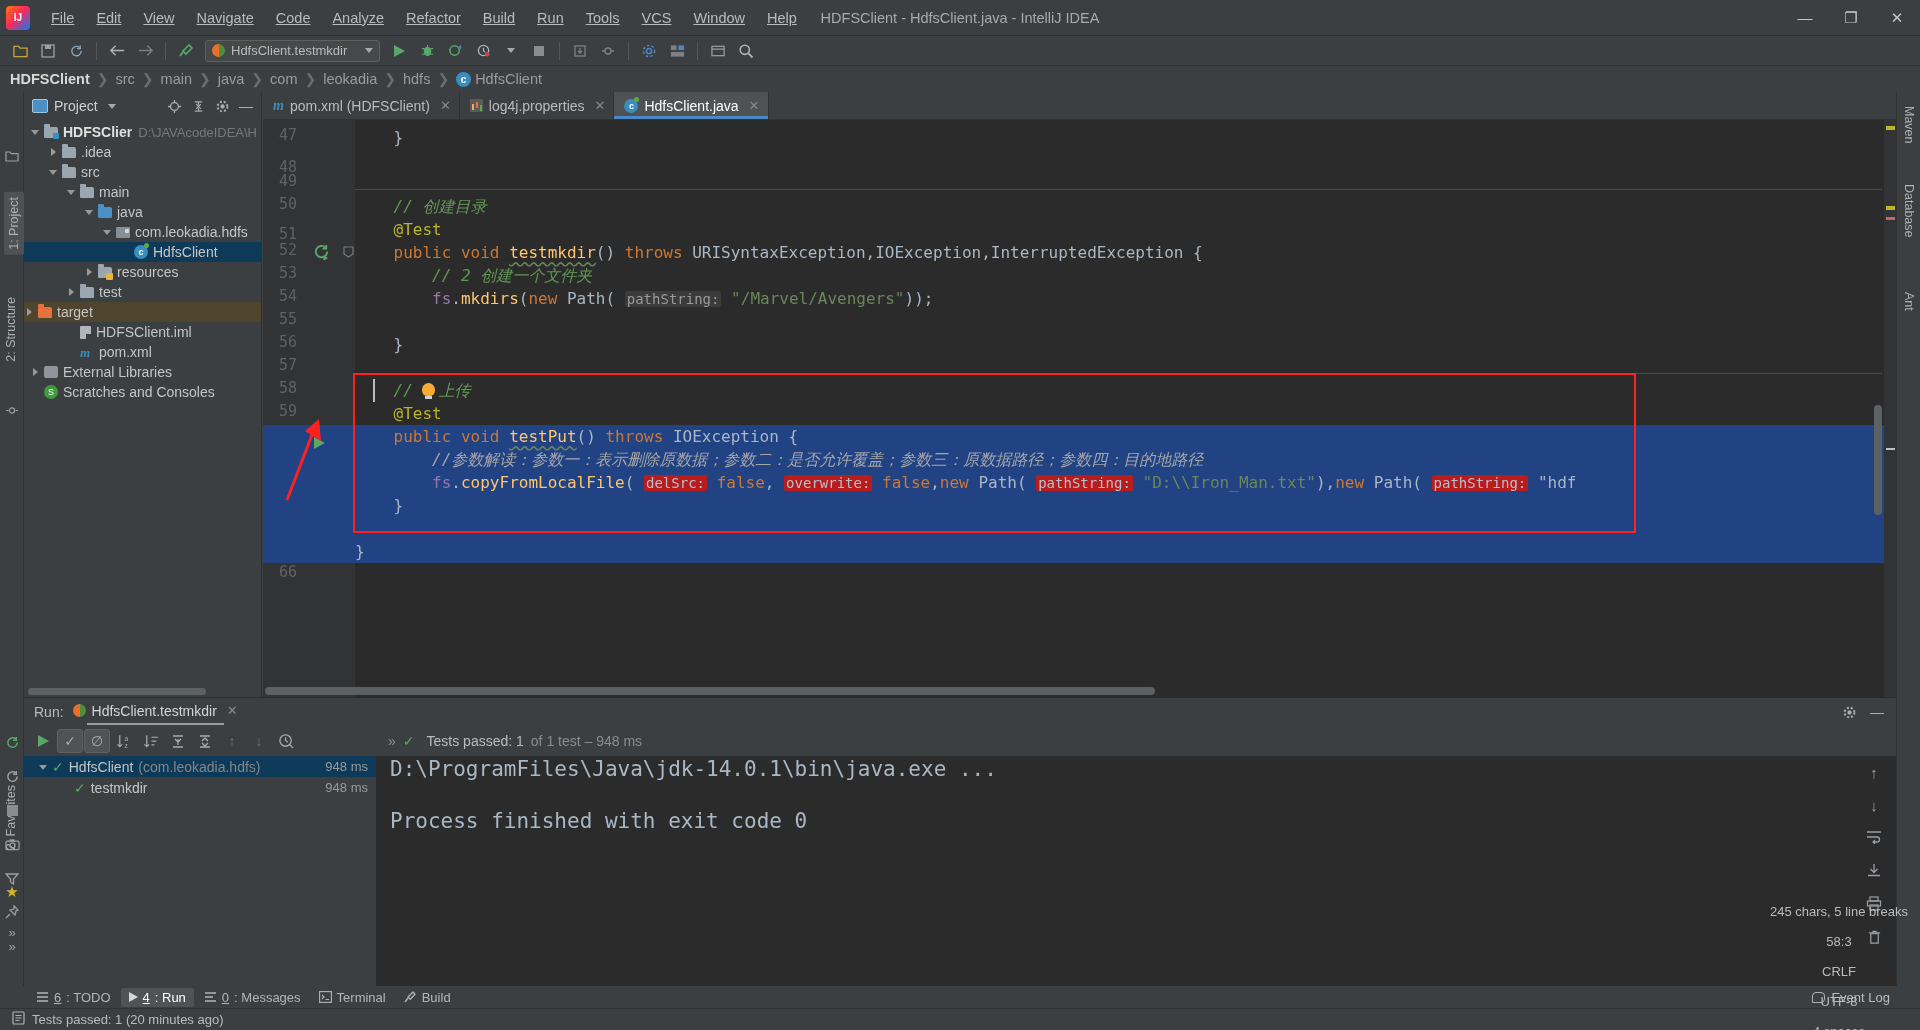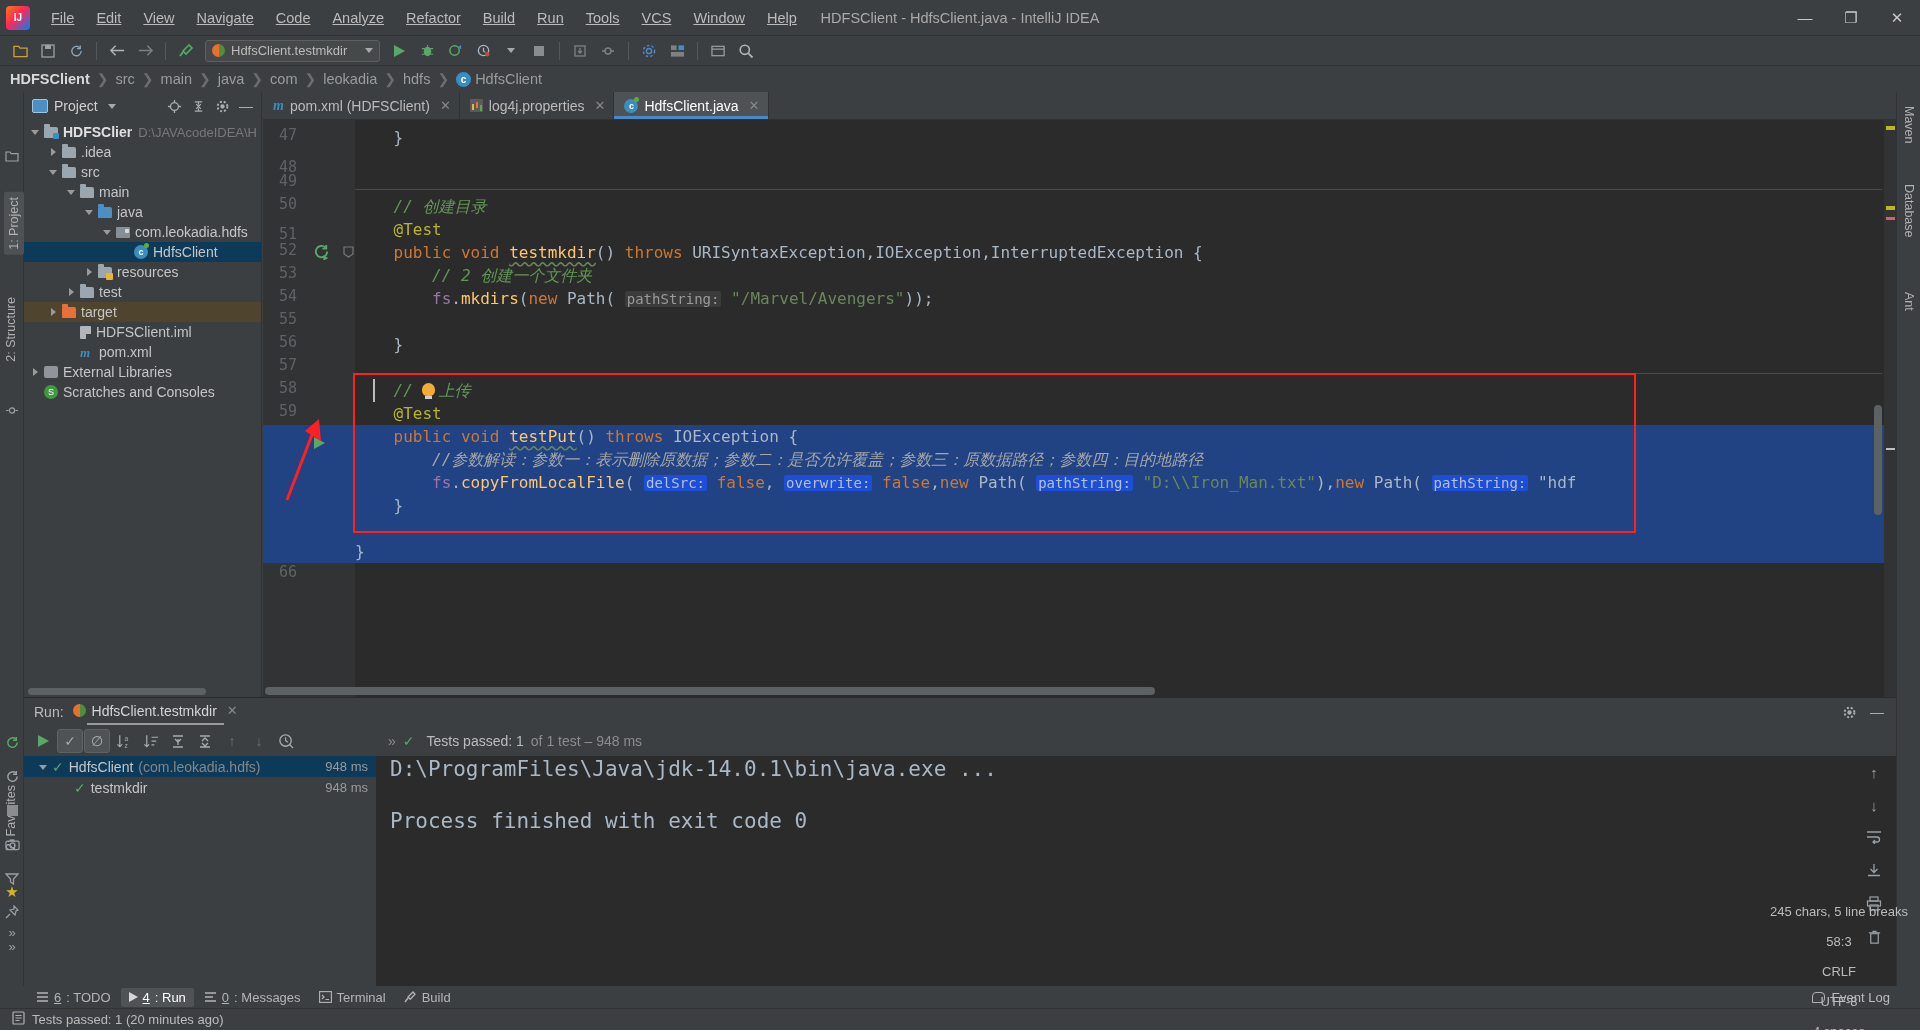--- a/index.html
+++ b/index.html
@@ -293,21 +293,21 @@
   .kw { color: #cc7832; }
   .cmt { color: #629755; font-style: italic; }
   .cmt-gray { color: #808080; font-style: italic; }
   .anno { color: #bbb529; }
   .str { color: #6a8759; }
   .fn { color: #ffc66d; }
   .field { color: #9876aa; }
   .hint {
     color: #9a9a9a; background: #3b3b3b; border-radius: 2px; padding: 0 2px; font-size: 14px;
   }
-  .hint-sel { color: #b7c0ce; background: #1d4ed8; border-radius: 2px; padding: 0 2px; font-size: 14px; }
+  .hint-sel { color: #b7c0ce; background: #b91c1c; border-radius: 2px; padding: 0 2px; font-size: 14px; }
   .squiggle {
     text-decoration: underline; text-decoration-style: wavy;
     text-decoration-color: #6a8759; text-underline-offset: 3px;
   }
   .run-arrow {
     position: absolute; width: 0; height: 0;
     border-left: 11px solid #59a869; border-top: 6.5px solid transparent; border-bottom: 6.5px solid transparent;
   }
   .rerun-icon {
     position: absolute; color: #59a869; font-size: 15px; font-weight: bold;
@@ -681,21 +681,21 @@
         <div class="tree-row" style="padding-left: 60px;">
           <span class="arrow closed"></span>
           <span class="folder res"></span>
           <span class="tree-label">resources</span>
         </div>
         <div class="tree-row" style="padding-left: 42px;">
           <span class="arrow closed"></span>
           <span class="folder"></span>
           <span class="tree-label">test</span>
         </div>
-        <div class="tree-row highlight" style="padding-left: 24px;">
+        <div class="tree-row highlight" style="">
           <span class="arrow closed"></span>
           <span class="folder target"></span>
           <span class="tree-label">target</span>
         </div>
         <div class="tree-row" style="padding-left: 42px;">
           <span class="arrow"></span>
           <span class="iml-icon"></span>
           <span class="tree-label">HDFSClient.iml</span>
         </div>
         <div class="tree-row" style="padding-left: 42px;">

